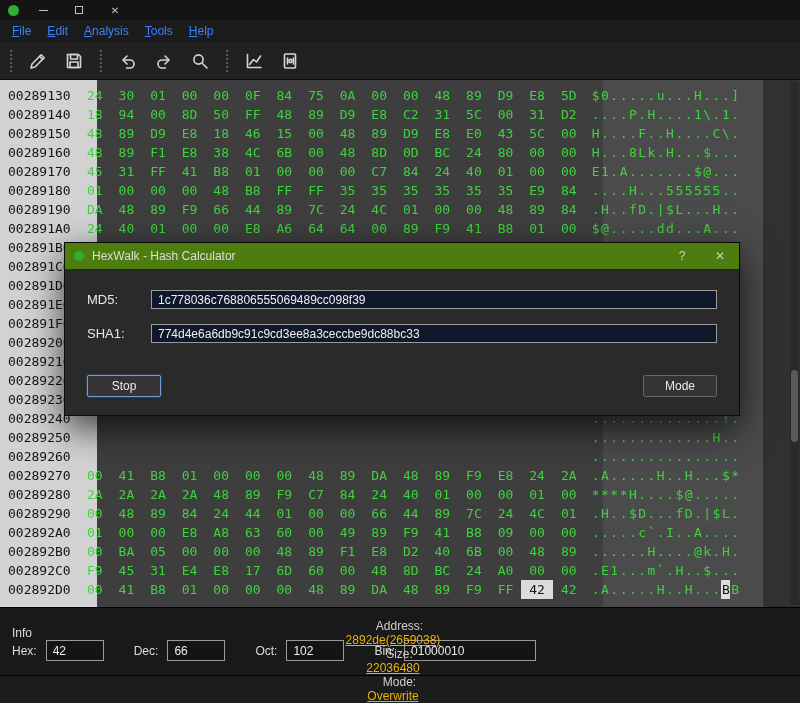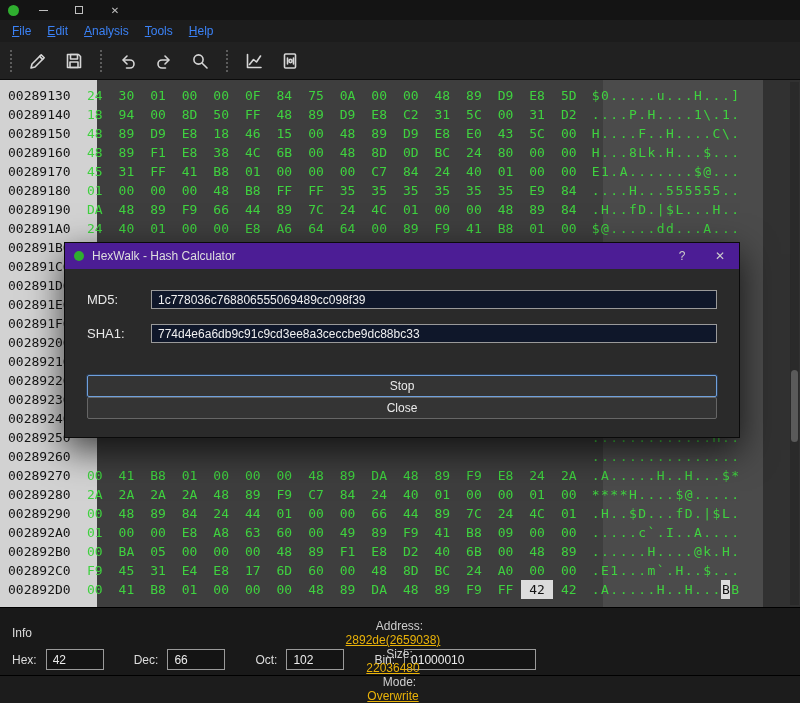--- a/index.html
+++ b/index.html
@@ -44,46 +44,46 @@
   .addr  { width:79px; padding-left:8px; color:#141414; flex:none; }
   .bytes { display:flex; width:506px; flex:none; }
   .byte  { width:31.6px; text-align:center; color:#3fd23f; }
   .ascii { display:flex; padding-left:6px; }
   .achar { width:9.3px; text-align:center; color:#3fd23f; }
   .cursor { background:#dcdcdc; color:#141414; }
 
   
   .infopanel { height:68px; background:#191919; border-top:1px solid #000; padding:18px 12px; }
   .info-title { font-size:12px; color:#dcdcdc; }
-  .info-fields { display:flex; align-items:flex-end; margin-top:9px; }
+  .info-fields { display:flex; align-items:flex-end; }
   .info-field { display:flex; align-items:center; margin-right:30px; }
   .info-label { font-size:12px; color:#dcdcdc; margin-right:9px; }
   .info-input { background:#141414; border:1px solid #9a9a9a; color:#ececec; font-size:12px;
                 height:21px; padding:0 6px; font-family:"Liberation Sans", sans-serif; }
   .w-s { width:58px; } .w-b { width:132px; }
 
   
   .statusbar { height:28px; background:#1c1c1c; border-top:1px solid #000; display:flex;
                align-items:center; justify-content:flex-end; padding-right:14px; font-size:12px;flex-direction:column; }
   .sb-label { margin-left:20px; margin-right:7px; color:#cfcfcf; }
   .sb-value { text-decoration:underline; color:#eab308; }
 
   
   .dialog { position:absolute; left:64px; top:242px; width:676px; background:#2a2a2a;
             border:1px solid #0a0a0a; box-shadow:0 12px 34px rgba(0,0,0,0.7); }
-  .dlg-titlebar { height:26px; background:#4c1d95; display:flex; align-items:center; padding-left:9px; }
+  .dlg-titlebar { height:26px; background:#4d7c0f; display:flex; align-items:center; padding-left:9px; }
   .dlg-icon { width:10px; height:10px; border-radius:50%; background:#2fae2f; margin-right:8px; flex:none; }
   .dlg-title { flex:1; font-size:12px; color:#dedede; }
   .dlg-btn { width:38px; height:26px; display:flex; align-items:center; justify-content:center; color:#cccccc; font-size:12px; }
   .dlg-body { padding:21px 22px 14px 22px; }
   .hash-row { display:flex; align-items:center; margin-bottom:15px; }
   .hash-label { width:64px; font-size:13px; color:#e8e8e8; flex:none; }
   .hash-input { flex:1; background:#0f172a; border:1px solid #9a9a9a; color:#f0f0f0; font-size:12px;
                 height:19px; padding:1px 6px; font-family:"Liberation Sans", sans-serif; }
-  .dlg-buttons { display:flex; justify-content:space-between; margin-top:32px; padding-bottom:4px;flex-direction:column; }
+  .dlg-buttons { display:flex; justify-content:space-between; margin-top:32px; padding-bottom:4px; }
   .btn { min-width:74px; height:22px; font-size:12px; color:#eaeaea; background:#343434;
          border:1px solid #666; display:flex; align-items:center; justify-content:center; border-radius:2px; }
   .btn-stop { border:1px solid #6fa0dc; box-shadow:0 0 0 1px #2c3c52; }
 </style>
 </head>
 <body>
 
 <div class="titlebar">
   <span class="app-icon"></span>
   <div class="win-controls">
@@ -1264,16 +1264,16 @@
     <div class="hash-row">
       <span class="hash-label">MD5:</span>
       <input class="hash-input" value="1c778036c768806555069489cc098f39" style="">
     </div>
     <div class="hash-row">
       <span class="hash-label">SHA1:</span>
       <input class="hash-input" value="774d4e6a6db9c91c9cd3ee8a3ceccbe9dc88bc33" style="">
     </div>
     <div class="dlg-buttons">
       <span class="btn btn-stop">Stop</span>
-      <span class="btn btn-close">Close</span>
+      <span class="btn btn-close">Mode</span>
     </div>
   </div>
 </div>
 
 </body></html>

